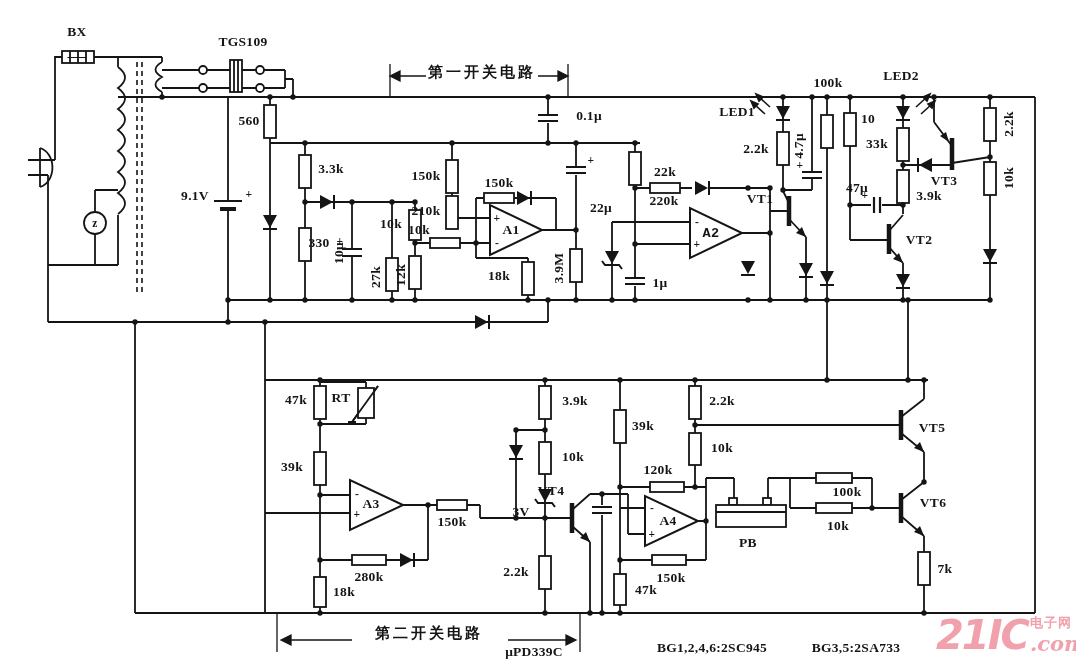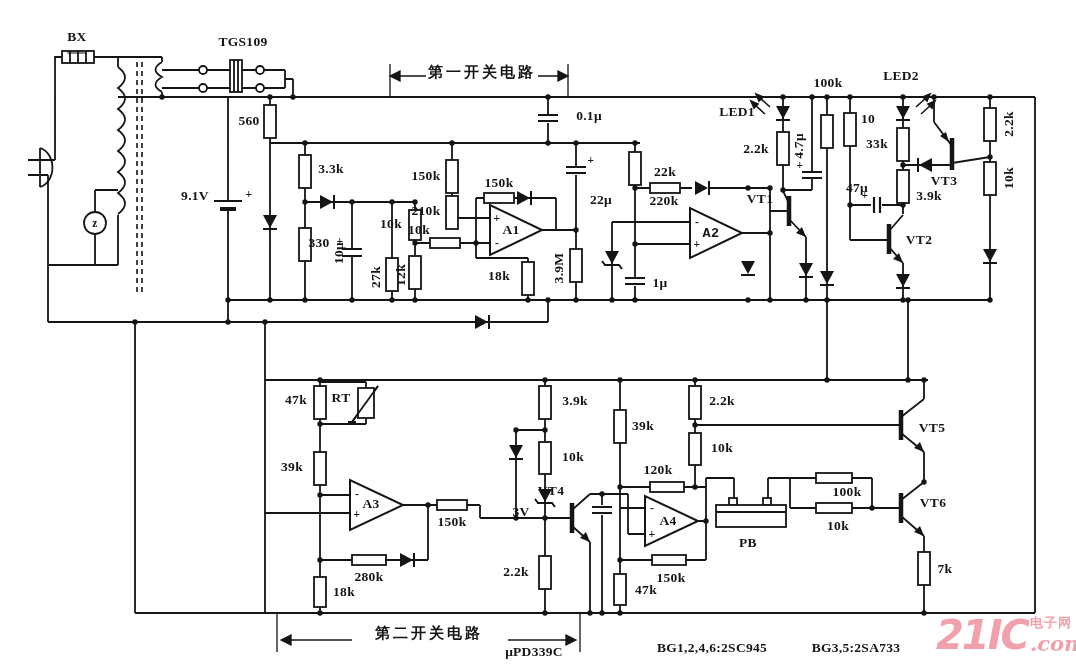--- a/index.html
+++ b/index.html
@@ -3,21 +3,21 @@
 <meta charset="utf-8">
 <style>
   html,body{margin:0;padding:0;background:#ffffff;}
   #stage{position:relative;width:1076px;height:671px;background:#fff;overflow:hidden;
          font-family:"Liberation Serif","DejaVu Serif",serif;}
   #art{position:absolute;left:0;top:0;}
   .lbl{position:absolute;transform:translate(-50%,-50%);font:700 13.5px "Liberation Serif","DejaVu Serif",serif;
        color:#151515;white-space:nowrap;z-index:2;letter-spacing:0.3px;}
   .lbl.rot{transform:translate(-50%,-50%) rotate(-90deg);}
   .lbl.cn{font-size:15px;letter-spacing:3px;font-family:"DejaVu Sans","Liberation Sans",sans-serif;}
-  .lbl.u{border-bottom:1.6px solid #151515;padding-bottom:8px;}
+  .lbl.u{border-bottom:1.6px solid #151515;padding-bottom:17px;}
   .lbl.sm{font-size:11.5px;}
   .wm{position:absolute;left:936px;top:614px;display:flex;align-items:center;gap:2px;color:#f0a1ac;z-index:3;}
   .wm-big{font:italic 800 40px "DejaVu Sans","Liberation Sans",sans-serif;letter-spacing:-2px;line-height:1;}
   .wm-col{display:flex;flex-direction:column;line-height:1;}
   .wm-cn{font:700 13px "DejaVu Sans","Liberation Sans",sans-serif;letter-spacing:1px;}
   .wm-com{font:italic 800 21px "DejaVu Serif","Liberation Serif",serif;margin-top:-1px;}
 </style>
 </head>
 <body>
 
@@ -325,21 +325,21 @@
       <div class="lbl rot" style="left: 1009px; top: 124px;">2.2k</div>
       <div class="lbl" style="left: 944px; top: 181px;">VT3</div>
       <div class="lbl rot" style="left: 1009px; top: 178px;">10k</div>
       <div class="lbl" style="left: 331px; top: 169px;">3.3k</div>
       <div class="lbl" style="left: 426px; top: 176px;">150k</div>
       <div class="lbl" style="left: 499px; top: 183px;">150k</div>
       <div class="lbl" style="left: 664px; top: 157px; margin-top: 44px;">220k</div>
       <div class="lbl" style="left: 665px; top: 172px;">22k</div>
       <div class="lbl" style="left: 195px; top: 196px;">9.1V</div>
       <div class="lbl" style="left: 426px; top: 211px;">210k</div>
-      <div class="lbl" style="left: 601px; top: 200px; text-align: center;">22μ</div>
+      <div class="lbl" style="left: 601px; top: 208px; text-align: center;">22μ</div>
       <div class="lbl" style="left: 760px; top: 199px;">VT1</div>
       <div class="lbl" style="left: 857px; top: 188px;">47μ</div>
       <div class="lbl" style="left: 929px; top: 196px;">3.9k</div>
       <div class="lbl" style="left: 391px; top: 224px;">10k</div>
       <div class="lbl" style="left: 511px; top: 230px;">A1</div>
       <div class="lbl" style="left: 711px; top: 233px; font-family: Liberation Mono, monospace;">A2</div>
       <div class="lbl" style="left: 919px; top: 240px;">VT2</div>
       <div class="lbl" style="left: 319px; top: 243px; text-align: center;">330</div>
       <div class="lbl rot" style="left: 339px; top: 253px;">10μ</div>
       <div class="lbl" style="left: 419px; top: 230px;">10k</div>

